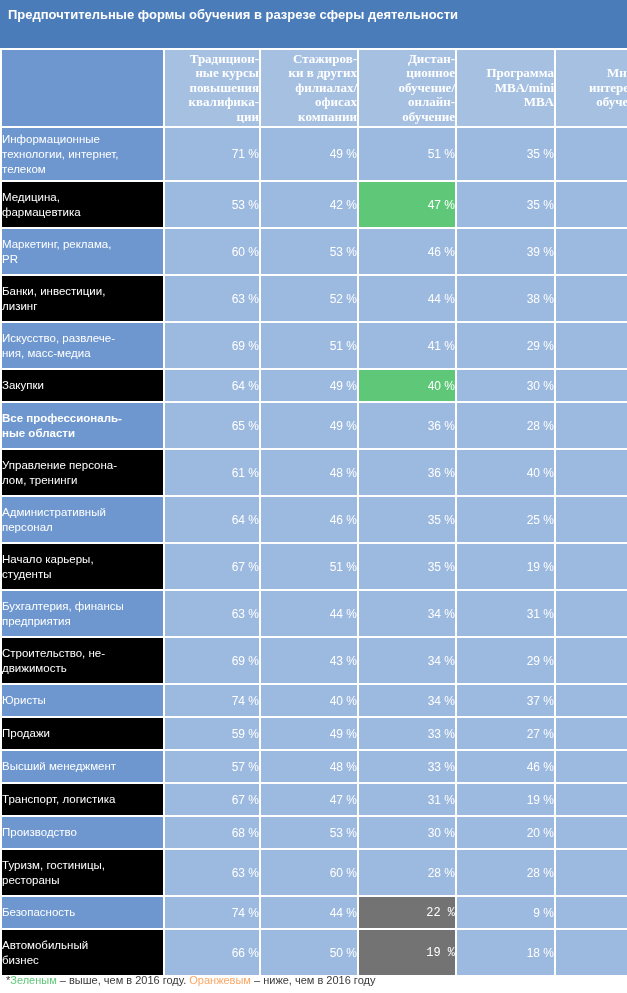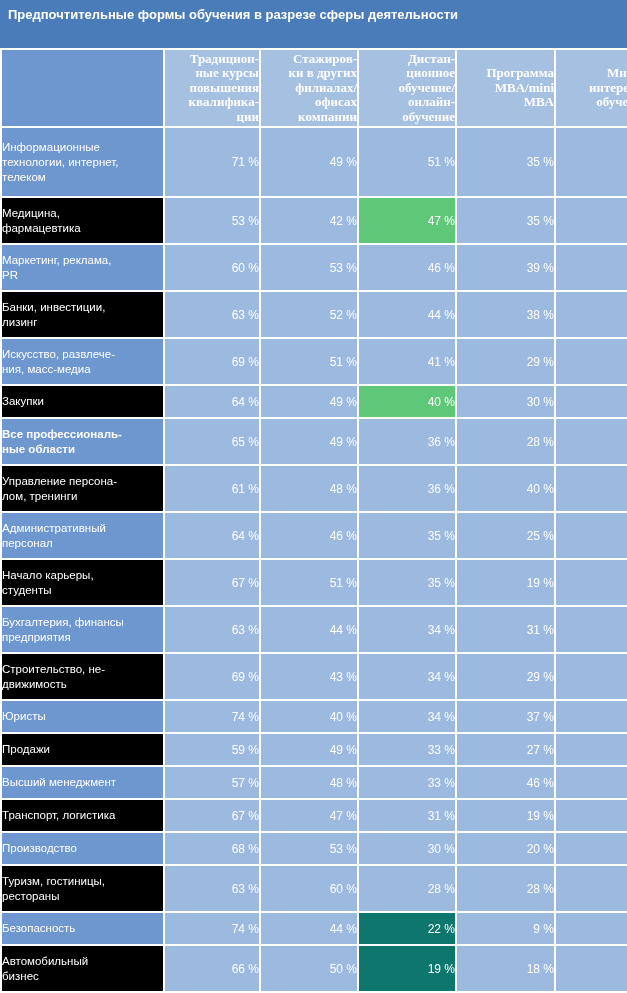--- a/index.html
+++ b/index.html
@@ -71,26 +71,26 @@
   
   .val {
     background:#9cb9e0;
     color:#ffffff;
     font-size:12px;
     text-align:right;
     padding:4px 9px 4px 4px;
   }
   .val.bold { font-weight:normal; }
   .val.green  { background:#5fc878; }
-  .val.orange { background:#0f766e; }
+  .val.orange { background:#737373;font-family:Liberation Mono, monospace; }
 
   
   tr.h1 .rowlab, tr.h1 .val { height:31px; }
   tr.h2 .rowlab, tr.h2 .val { height:45px; }
-  tr.h3 .rowlab, tr.h3 .val { height:68px; }
+  tr.h3 .rowlab, tr.h3 .val { height:52px; }
 
   
   .footnote {
     position:absolute;
     left:0; bottom:2px;
     width:627px;
     padding:3px 6px;
     font-size:11px;
     line-height:15px;
     color:#3a3a3a;
@@ -364,14 +364,17 @@
           </td>
           <td class="val">66 %</td>
           <td class="val">50 %</td>
           <td class="val orange">19 %</td>
           <td class="val">18 %</td>
           <td class="val">0 %</td>
         </tr>
       </tbody>
   </table>
 
+  <div class="footnote">
+    <span>*</span><span class="fn-green">Зеленым</span><span> – выше, чем в 2016 году. </span><span class="fn-orange">Оранжевым</span><span> – ниже, чем в 2016 году</span>
+  </div>
 
 </div>
 
 </body></html>

